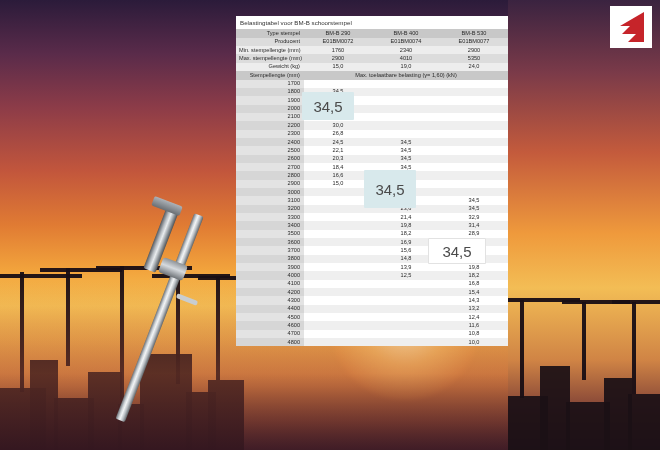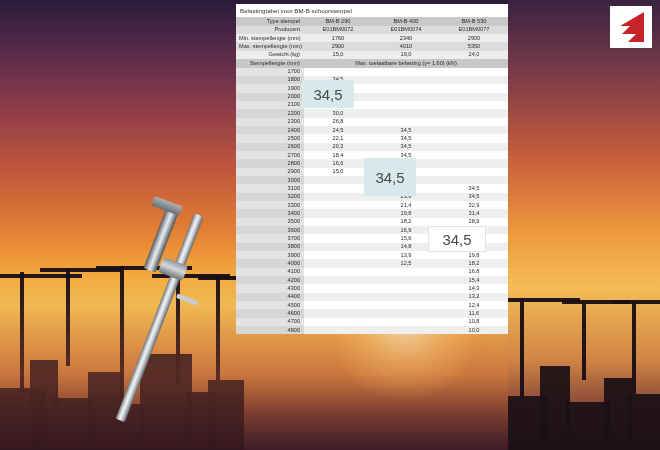--- a/index.html
+++ b/index.html
@@ -137,21 +137,21 @@
     height: 5px;
     background: #c8cdd1;
     transform: rotate(21deg);
     border-radius: 2px;
   }
 
   
   .panel {
     position: absolute;
     left: 236px;
-    top: 4px;
+    top: 16px;
     width: 272px;
     height: 330px;
     background: #ffffff;
     overflow: hidden;
   }
   .tbl {
     width: 100%;
     border-collapse: collapse;
     table-layout: fixed;
     font-size: 5.6px;

